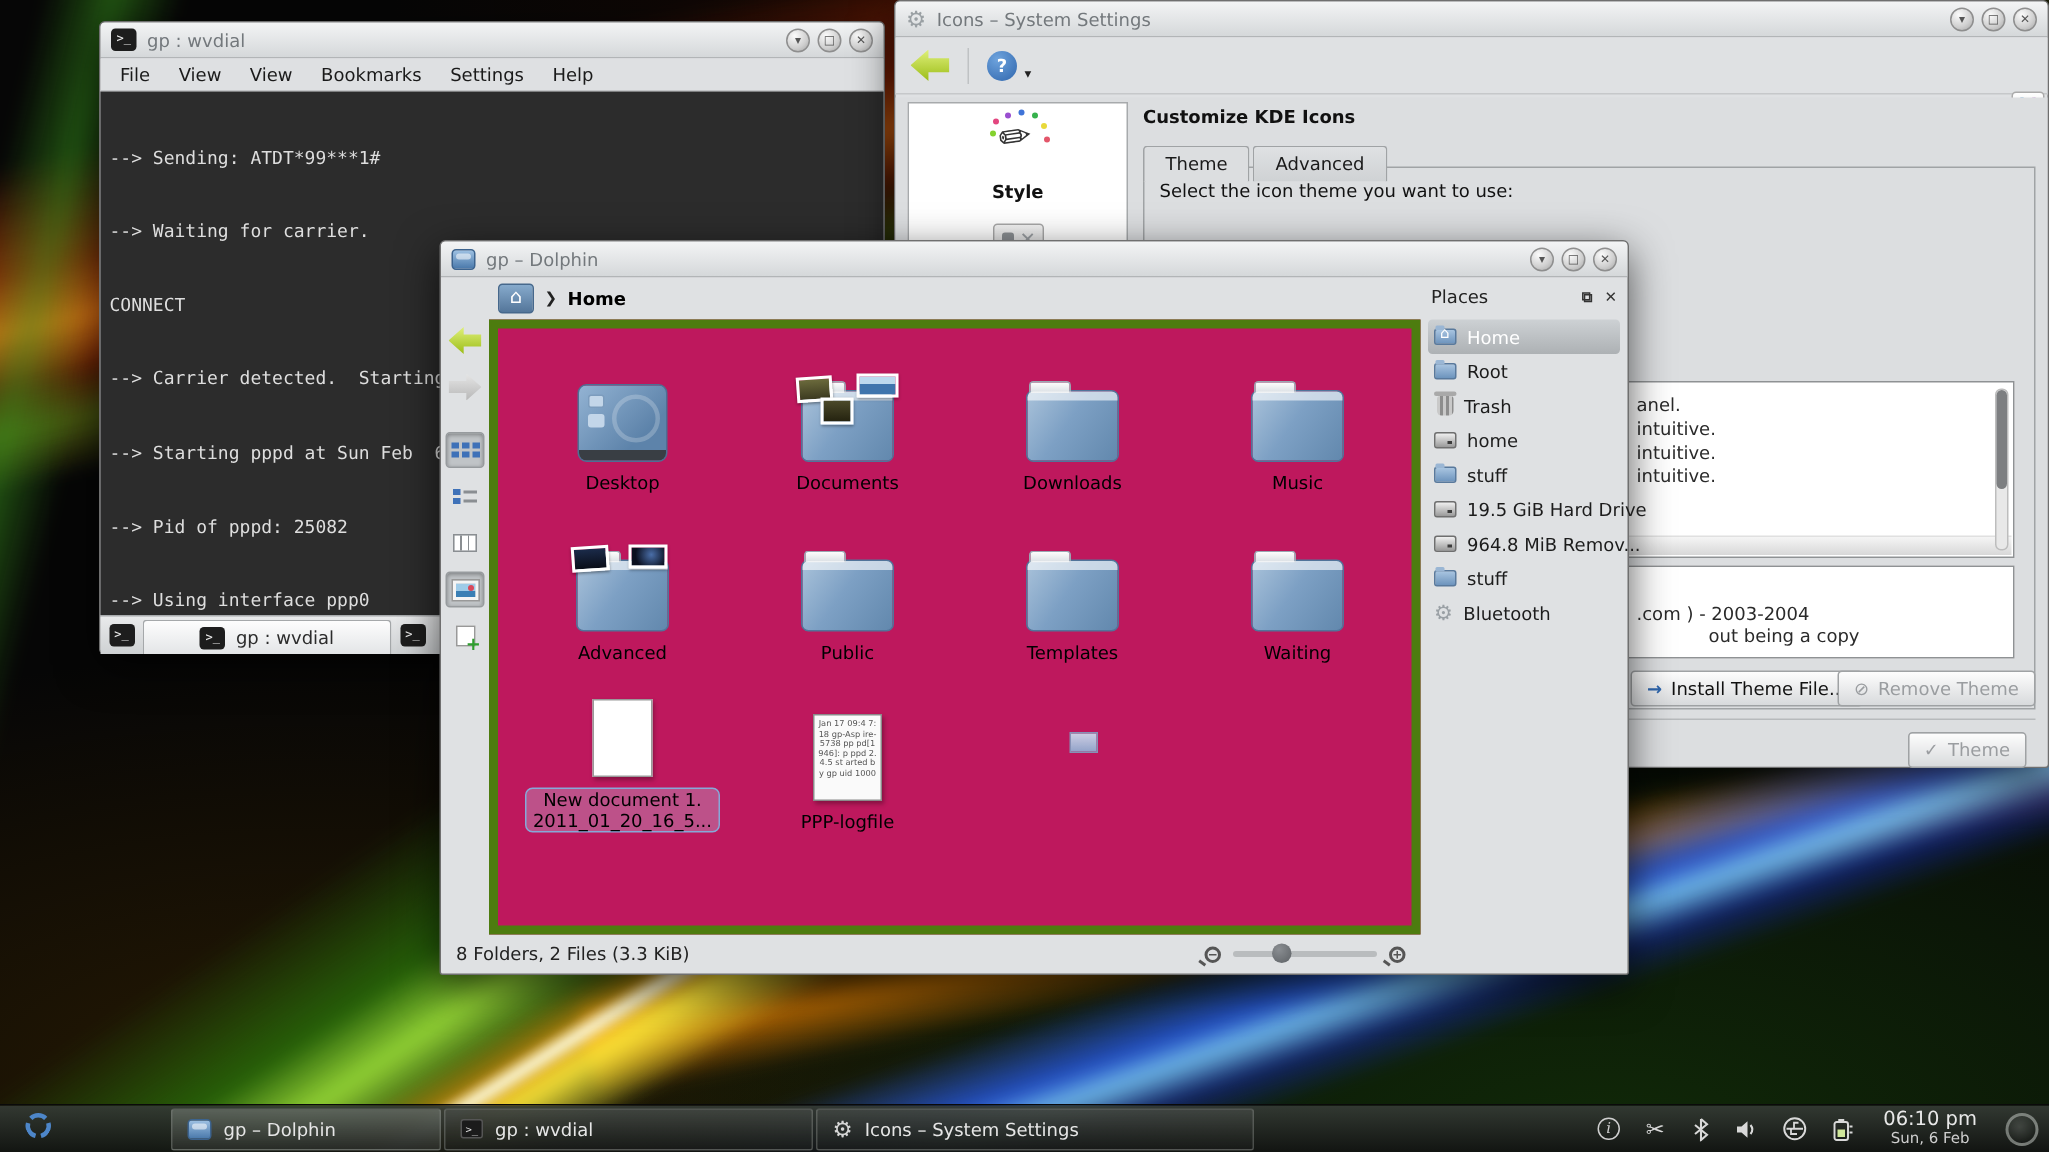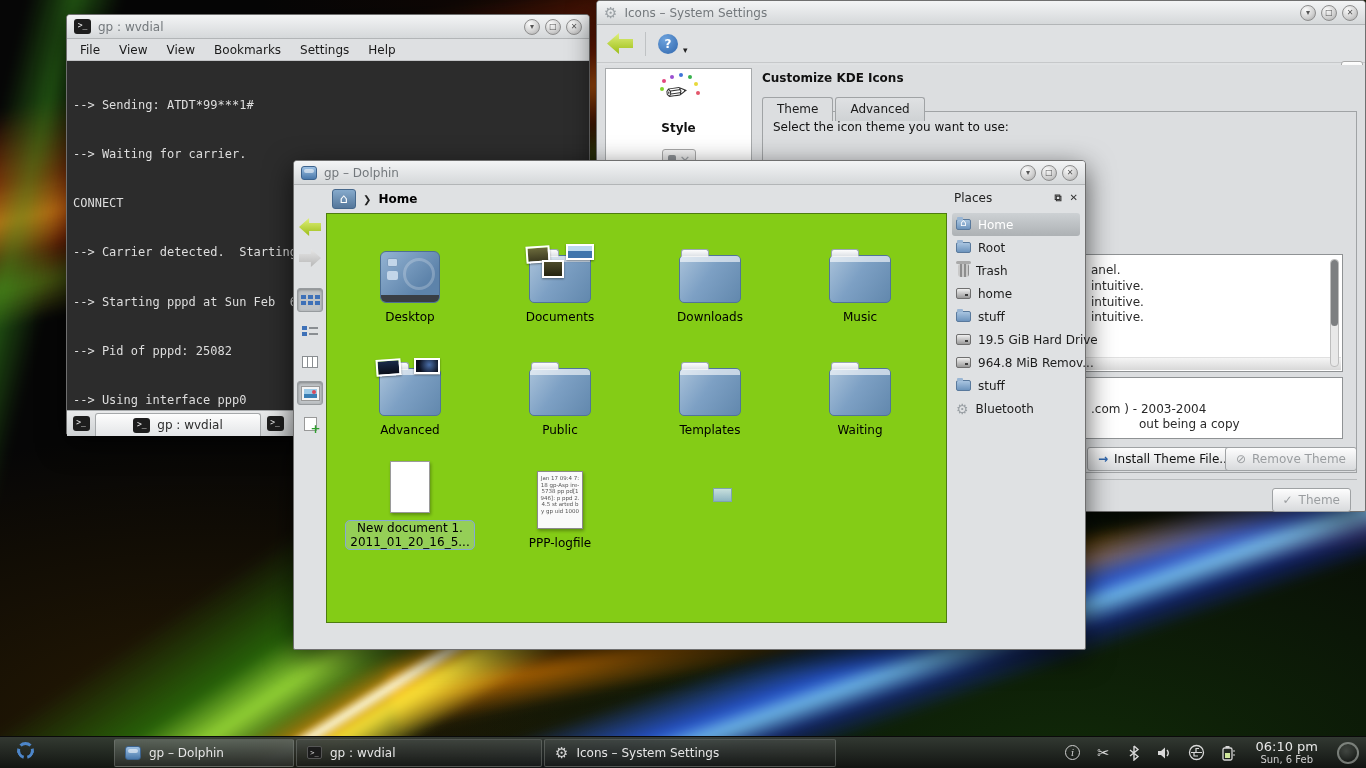--- a/index.html
+++ b/index.html
@@ -128,21 +128,21 @@
   .dtool.active { background:#c0c4c7; border:1px solid #979b9e; box-shadow:inset 0 1px 3px rgba(0,0,0,.35); }
   .ic-grid { width:5px; height:4px; background:#3e71b8; box-shadow:7px 0 #3e71b8,14px 0 #3e71b8, 0 6px #3e71b8, 7px 6px #3e71b8, 14px 6px #3e71b8; margin-right:14px; margin-bottom:6px; }
   .ic-details { width:16px; height:12px; position:relative; }
   .ic-details::before { content:""; position:absolute; left:0; top:1px; width:5px; height:4px; background:#3e71b8; box-shadow:0 6px 0 #3e71b8; }
   .ic-details::after { content:""; position:absolute; left:7px; top:2px; width:9px; height:2px; background:#8a8e92; box-shadow:0 6px 0 #8a8e92; }
   .ic-columns { width:16px; height:12px; border:1px solid #8a8e92; background:linear-gradient(90deg, #fff 0 4px, #8a8e92 4px 5px, #fff 5px 9px, #8a8e92 9px 10px, #fff 10px 14px); }
   .ic-preview { width:17px; height:13px; border:2px solid #f4f4f4; outline:1px solid #999; background:linear-gradient(180deg,#9ecbe8 0 55%, #3a7fb5 55%); position:relative; }
   .ic-preview::after { content:""; position:absolute; right:1px; top:1px; width:4px; height:4px; border-radius:50%; background:#d8485a; }
   .ic-split { width:13px; height:14px; background:#fff; border:1px solid #999; position:relative; }
   .ic-split::after { content:"+"; position:absolute; right:-5px; bottom:-6px; color:#2e9e2e; font-weight:bold; font-size:12px; }
-  .dview { position:absolute; left:32px; right:138px; top:52px; bottom:26px; background:#84cc16; border:1px solid #4d7c0f; overflow:hidden; }
+  .dview { position:absolute; left:32px; right:138px; top:52px; bottom:26px; background:#be185d; border:6px solid #4d7c0f; overflow:hidden; }
   .fgrid { display:grid; grid-template-columns:repeat(4,150px); grid-auto-rows:106px; padding:8px 0 0 8px; row-gap:7px; }
   .fcell { display:flex; flex-direction:column; align-items:center; justify-content:flex-end; padding-bottom:4px; }
   .flabel { font-size:12px; color:#000; margin-top:7px; text-align:center; line-height:14px; }
   .flabel.selected { border:1px solid #86a8d8; border-radius:5px; background:rgba(190,215,240,.3); padding:0 4px; }
   .folder-big { position:relative; width:62px; height:48px; border:1px solid #51749a; border-radius:5px;
                 background:linear-gradient(125deg,#a9c2da 0%, #7da0c4 45%, #6288ad 100%); }
   .folder-big::before { content:""; position:absolute; left:1px; top:-7px; width:26px; height:7px;
                 background:linear-gradient(#fdfdfd,#d9dee3); border:1px solid #9aa7b3; border-bottom:none; border-radius:3px 3px 0 0; }
   .folder-big::after { content:""; position:absolute; left:0; top:0; right:0; height:6px; background:rgba(255,255,255,.6); border-radius:4px 4px 0 0; }
   .thumb { position:absolute; border:2px solid #fff; box-shadow:0 1px 2px rgba(0,0,0,.4); z-index:1; }
@@ -500,20 +500,34 @@
       <div class="place-row">
         <span class="pfold"></span>
         <span>stuff</span>
       </div>
       <div class="place-row">
         <span class="pgear">⚙</span>
         <span>Bluetooth</span>
       </div>
     </div>
 
+    <div class="dstatus">
+      <span>8 Folders, 2 Files (3.3 KiB)</span>
+      <span class="zoomctl">
+        <span class="mag">
+            <i></i>
+          </span>
+        <span class="ztrack">
+            <span class="zhandle"></span>
+          </span>
+        <span class="mag plus">
+            <i></i>
+          </span>
+      </span>
+    </div>
   </div>
 
   <div class="ghost"></div>
 
   <div class="taskbar">
     <div class="launcher">
       <span class="swirl">
           <span></span>
           <span></span>
           <span></span>

